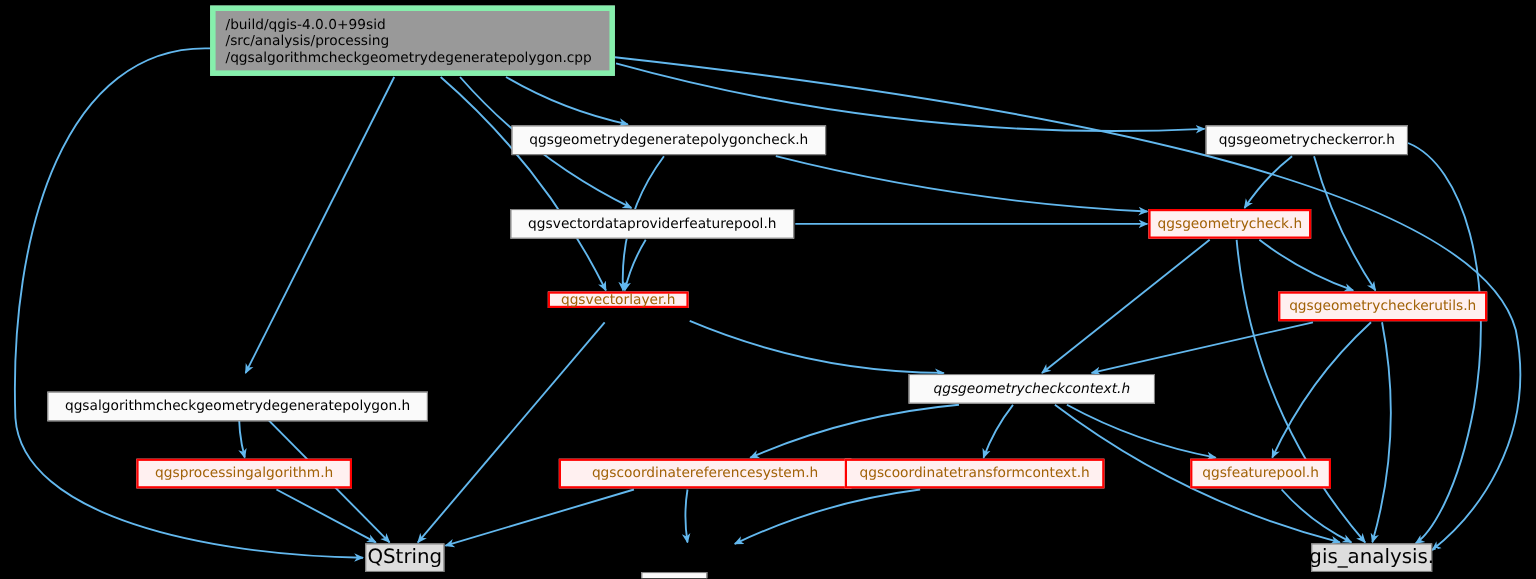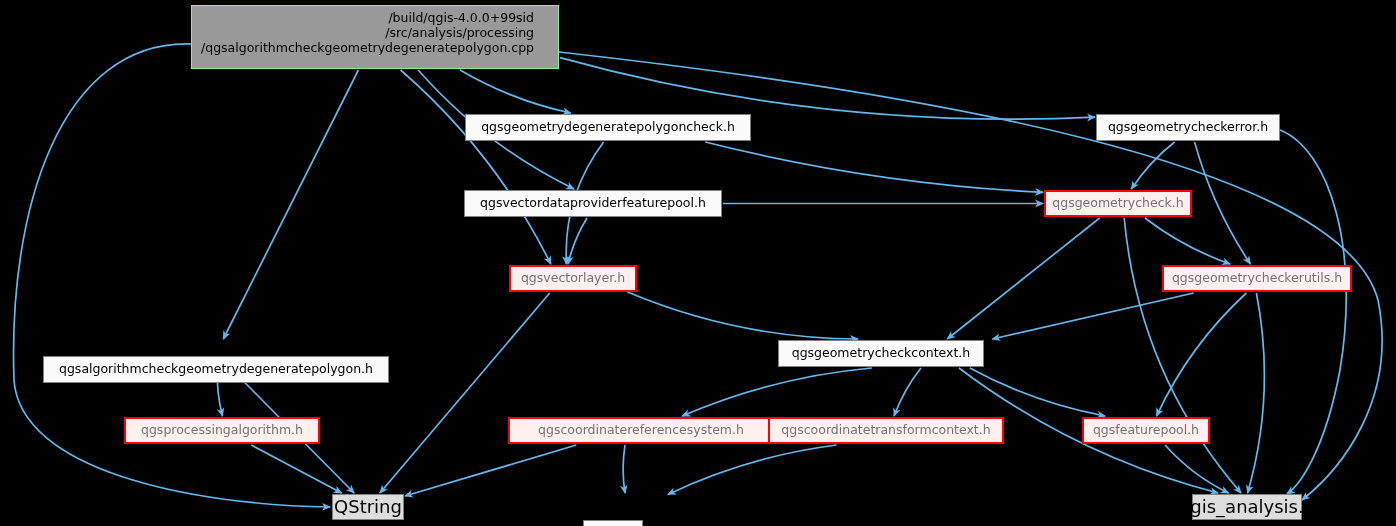--- a/index.html
+++ b/index.html
@@ -2,25 +2,25 @@
 <html><head>
 <meta charset="utf-8">
 <style>
   html,body{margin:0;padding:0;background:#000;}
   #stage{position:relative;width:1396px;height:526px;background:#000;
          font-family:"DejaVu Sans","Liberation Sans",sans-serif;overflow:hidden;}
   svg#edges{position:absolute;left:0;top:0;width:1396px;height:526px;}
   .node{position:absolute;box-sizing:border-box;display:flex;align-items:center;
         justify-content:center;white-space:pre;text-align:center;line-height:1.18;}
   .node.single{height:26px;}
-  .n-root{background:#999999;border:1px solid #86efac;color:#000;font-size:12.5px;
-          align-items:flex-start;justify-content:flex-start;padding:5px 7px 0 9px;text-align:right;}
+  .n-root{background:#999999;border:5px solid #86efac;color:#000;font-size:12.5px;
+          align-items:flex-start;justify-content:flex-start;padding:5px 7px 0 9px;text-align:left;}
   .n-gray{background:#dddddd;border:1px solid #808080;color:#000;font-size:18px;padding:0 9px;}
   .n-white{background:#fafafa;border:1px solid #808080;color:#000;font-size:12.5px;padding:0 9px;}
-  .n-red{background:#fff0f0;border:2px solid #ff0000;color:#737373;font-size:12.5px;padding:4px 9px;}
+  .n-red{background:#fff0f0;border:2px solid #ff0000;color:#a16207;font-size:12.5px;padding:4px 9px;}
 </style>
 </head>
 <body>
 
 <div id="stage">
   <svg id="edges" viewBox="0 0 1396 526" xmlns="http://www.w3.org/2000/svg">
     <defs>
       <marker id="ah" markerWidth="9" markerHeight="9" refX="8" refY="4.5" orient="auto" markerUnits="userSpaceOnUse">
         <path d="M0,0.6 L9,4.5 L0,8.4 L2.6,4.5 Z" fill="#63b8ee"></path>
       </marker>
@@ -62,24 +62,24 @@
       </g>
   </svg>
   <div id="node-layer">
       <div class="node n-root" style="left: 191px; top: 5px; width: 368px; height: 64px;">/build/qgis-4.0.0+99sid
 /src/analysis/processing
 /qgsalgorithmcheckgeometrydegeneratepolygon.cpp</div>
       <div class="node n-white single" style="left: 465px; top: 114px; width: 286px; height: 27px;">qgsgeometrydegeneratepolygoncheck.h</div>
       <div class="node n-white single" style="left: 1096px; top: 114px; width: 184px; height: 27px;">qgsgeometrycheckerror.h</div>
       <div class="node n-white single" style="left: 464px; top: 190px; width: 258px; height: 27px;">qgsvectordataproviderfeaturepool.h</div>
       <div class="node n-red single" style="left: 1044px; top: 190px; width: 148px; height: 27px;">qgsgeometrycheck.h</div>
-      <div class="node n-red single" style="left: 509px; top: 265px; width: 128px; height: 27px;">qgsvectorlayer.h</div>
+      <div class="node n-red single" style="left: 498px; top: 265px; width: 128px; height: 15px;">qgsvectorlayer.h</div>
       <div class="node n-red single" style="left: 1162px; top: 265px; width: 190px; height: 27px;">qgsgeometrycheckerutils.h</div>
       <div class="node n-white single" style="left: 43px; top: 356px; width: 346px; height: 27px;">qgsalgorithmcheckgeometrydegeneratepolygon.h</div>
-      <div class="node n-white single" style="left: 778px; top: 340px; width: 206px; height: 27px;">qgsgeometrycheckcontext.h</div>
+      <div class="node n-white single" style="left: 826px; top: 340px; width: 224px; height: 27px; font-style: italic;">qgsgeometrycheckcontext.h</div>
       <div class="node n-red single" style="left: 124px; top: 417px; width: 196px; height: 27px;">qgsprocessingalgorithm.h</div>
       <div class="node n-red single" style="left: 508px; top: 417px; width: 266px; height: 27px;">qgscoordinatereferencesystem.h</div>
       <div class="node n-red single" style="left: 768px; top: 417px; width: 236px; height: 27px;">qgscoordinatetransformcontext.h</div>
       <div class="node n-red single" style="left: 1082px; top: 417px; width: 128px; height: 27px;">qgsfeaturepool.h</div>
       <div class="node n-gray single" style="left: 332px; top: 494px; width: 72px; height: 26px;">QString</div>
       <div class="node n-white single" style="left: 583px; top: 520px; width: 60px; height: 26px;">qgis_sip.h</div>
       <div class="node n-gray single" style="left: 1192px; top: 494px; width: 110px; height: 26px;">qgis_analysis.h</div>
     </div>
 </div>
 

